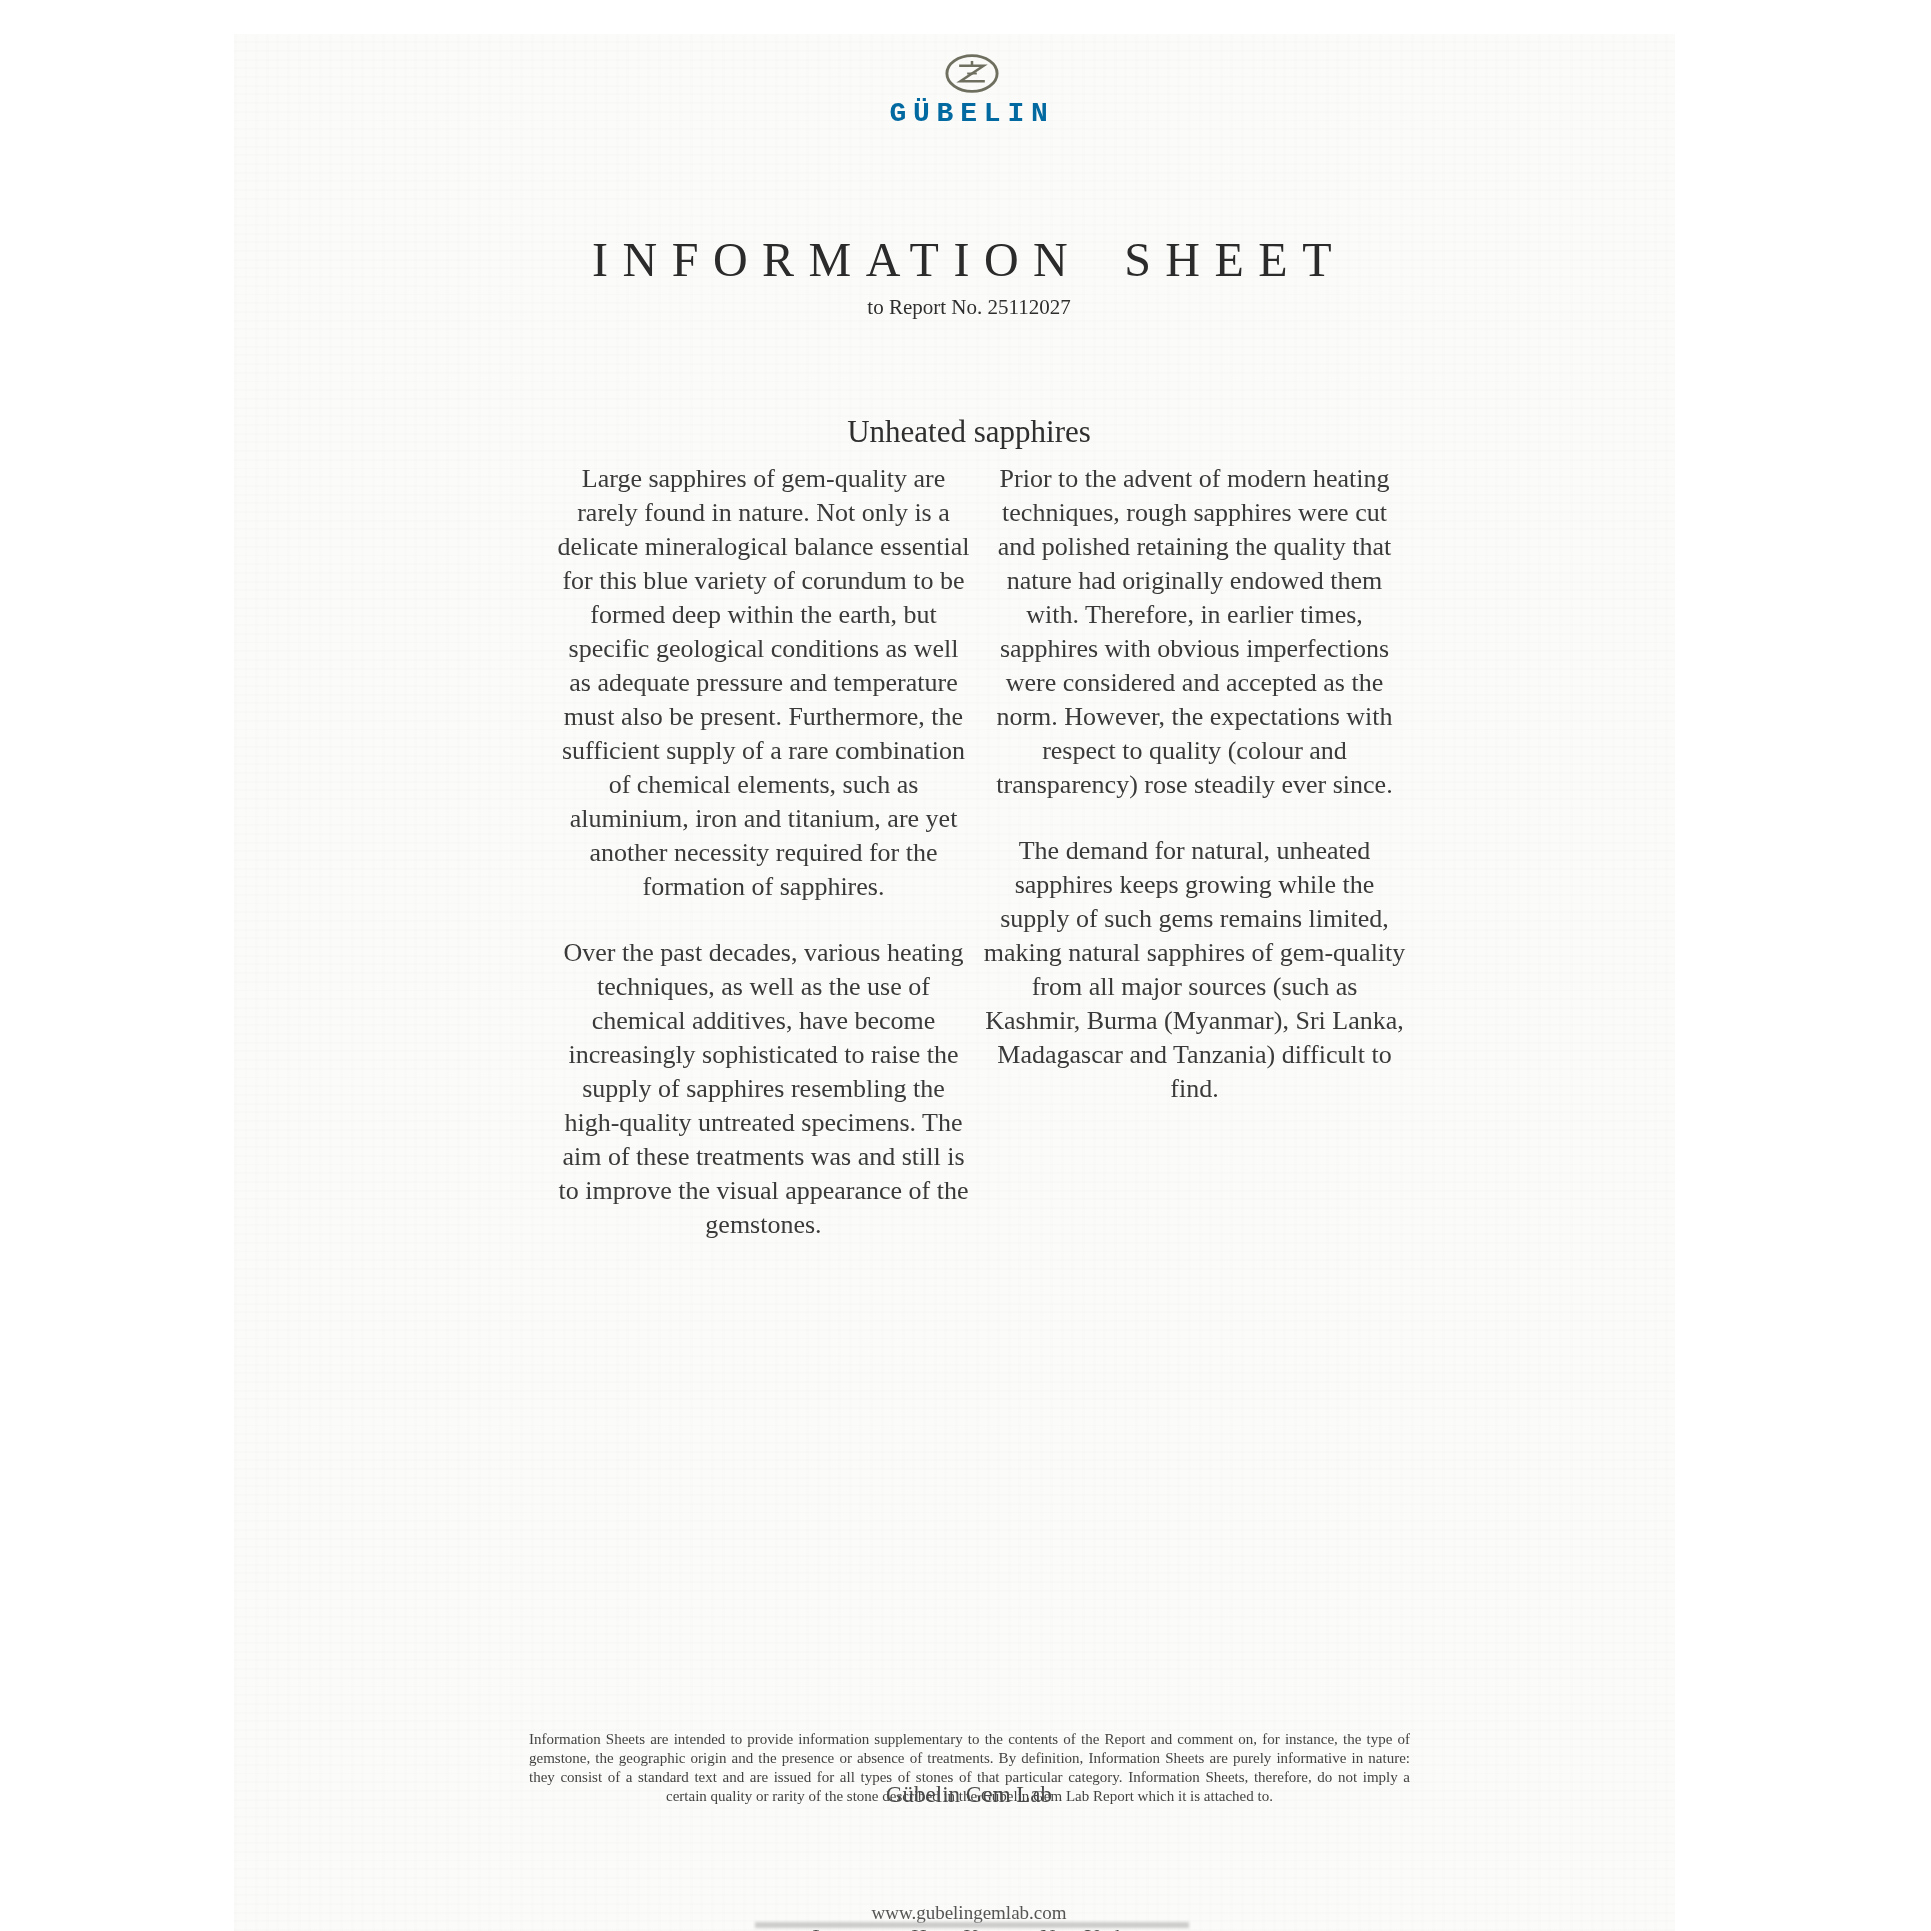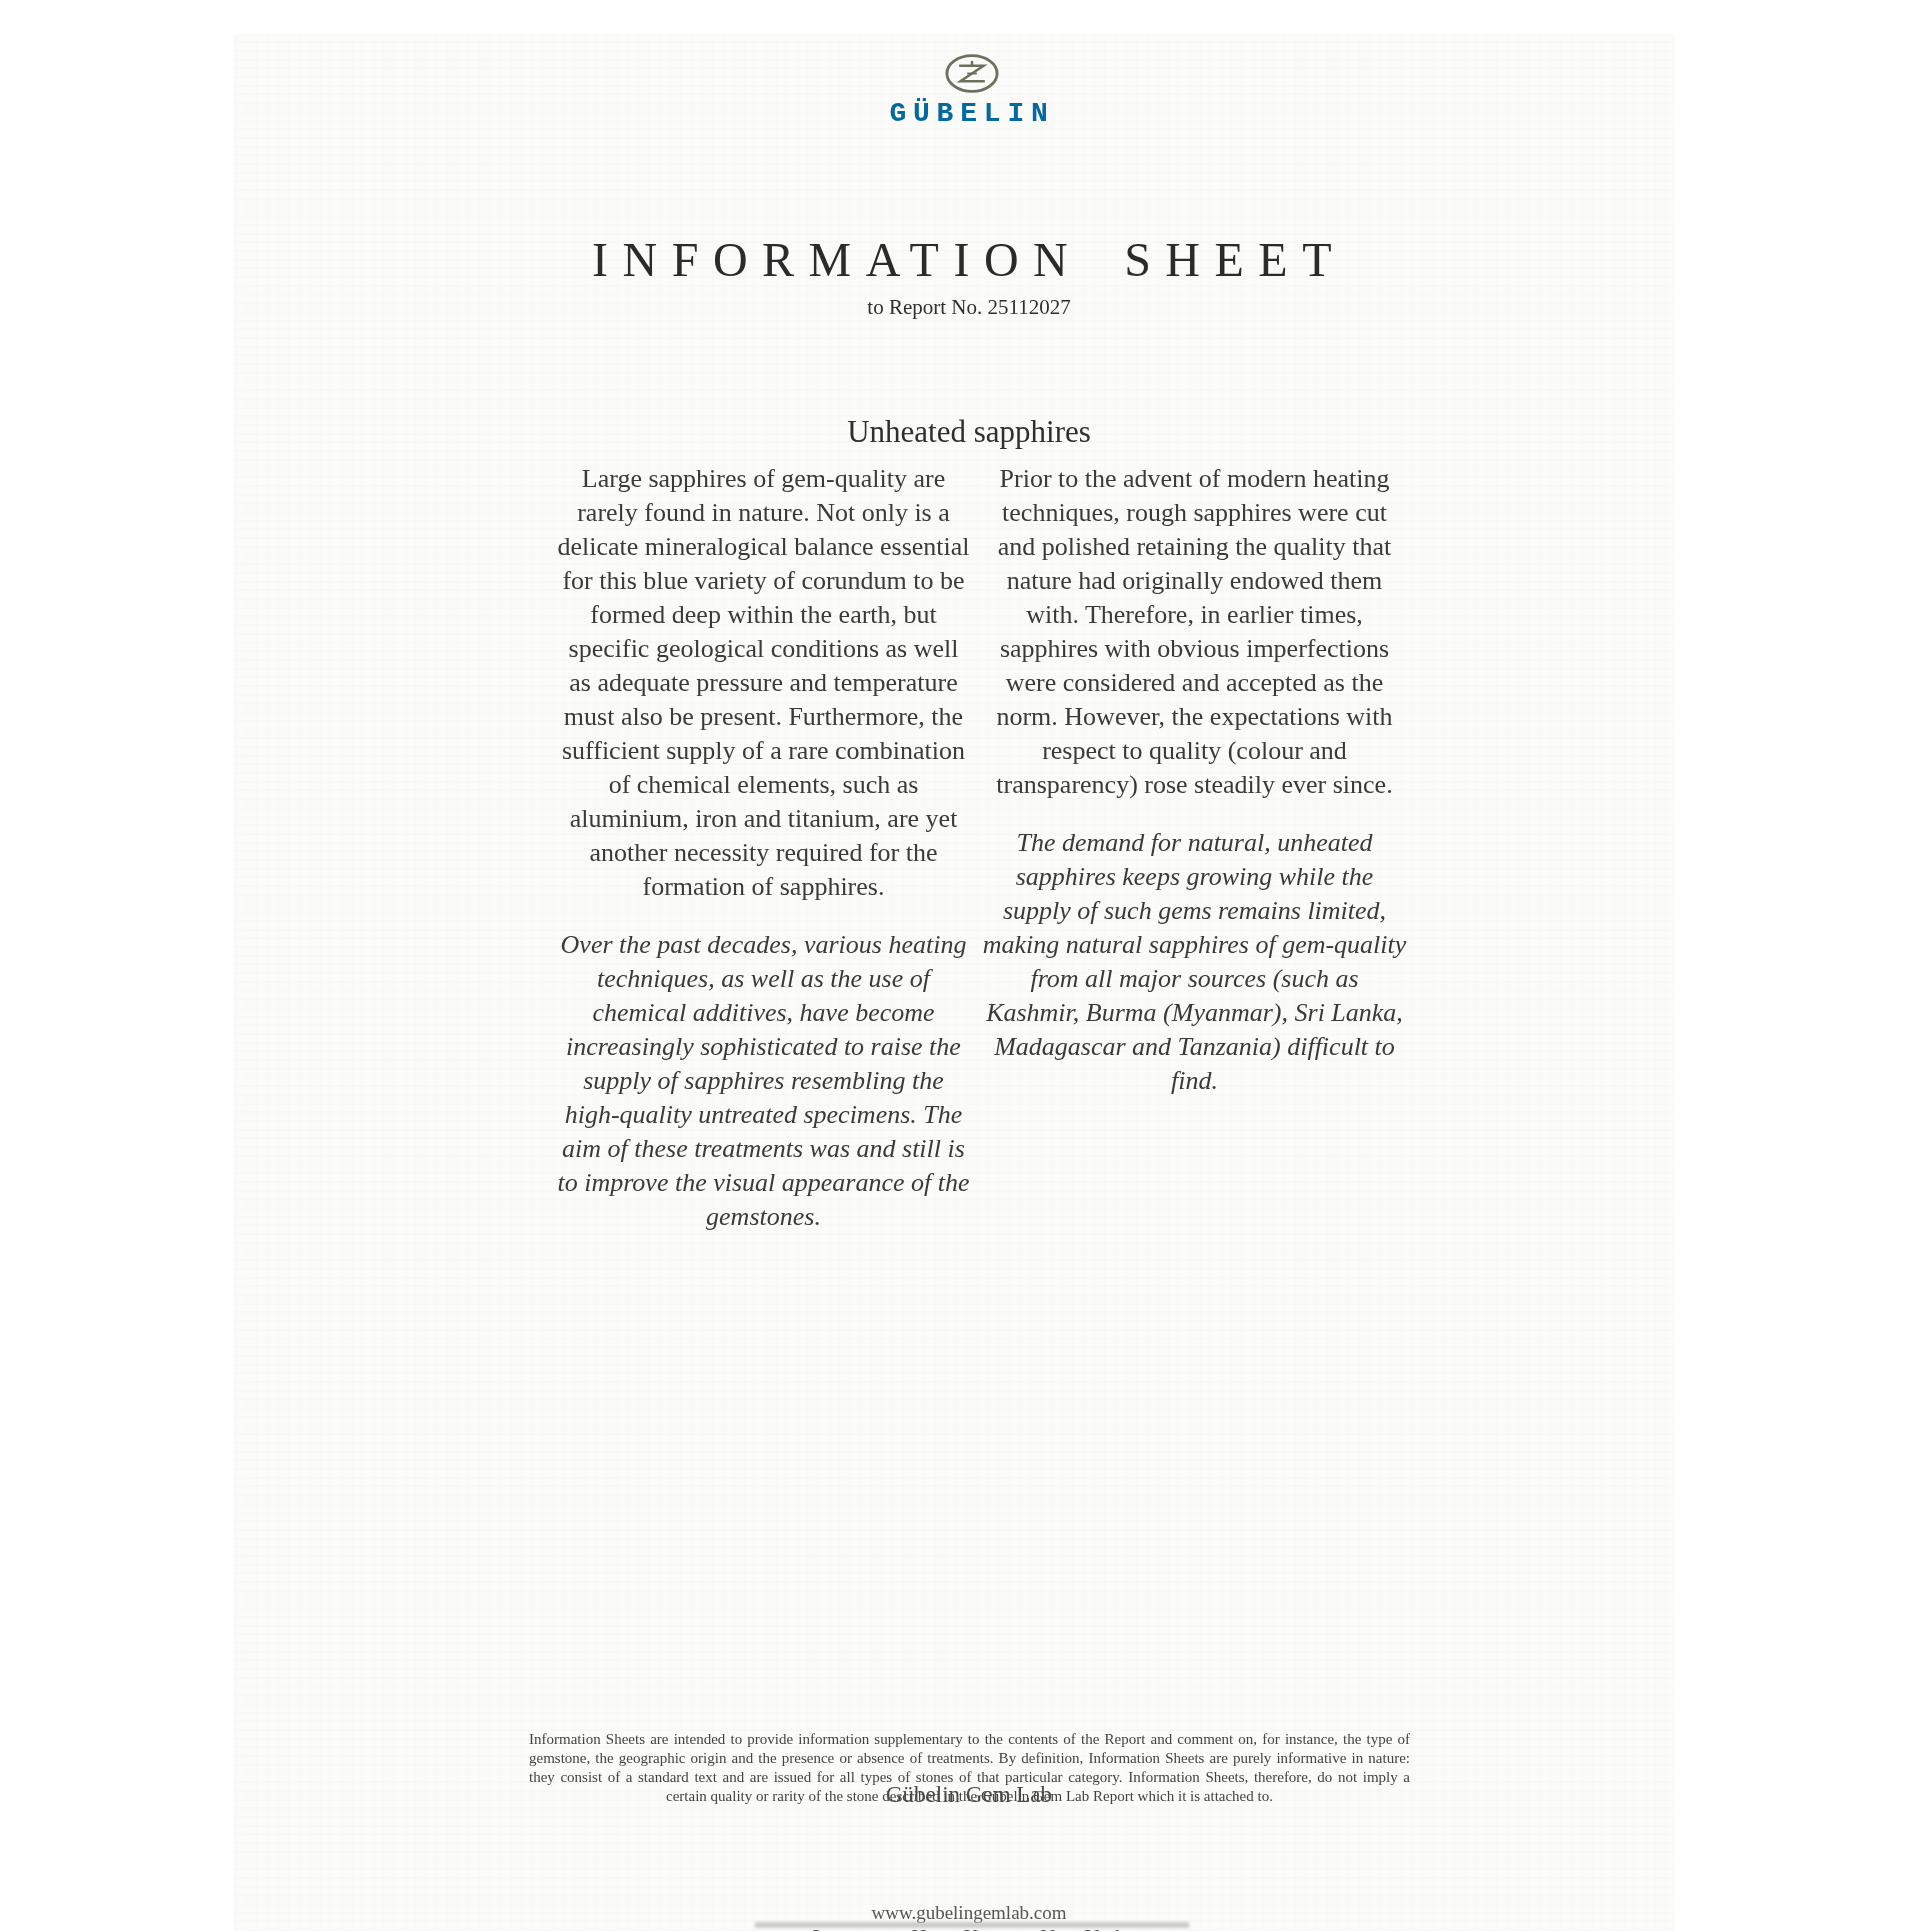--- a/index.html
+++ b/index.html
@@ -59,21 +59,21 @@
   }
   .col {
     position: absolute; top: 462px;
     font-size: 26px;
     line-height: 34px;
     color: #3a3a3a;
     text-align: center;
   }
   .col-left  { left: 555px;  width: 417px; }
   .col-right { left: 982px; width: 425px; }
-  .col p + p { margin-top: 24px; font-style: italic; }
+  .col p + p { margin-top: 32px; }
   .disclaimer {
     position: absolute; left: 529px; top: 1730px;
     width: 881px;
     font-size: 15px;
     line-height: 19px;
     color: #434343;
     text-align: justify;
     text-align-last: center;
   }
   .footer-lab {

